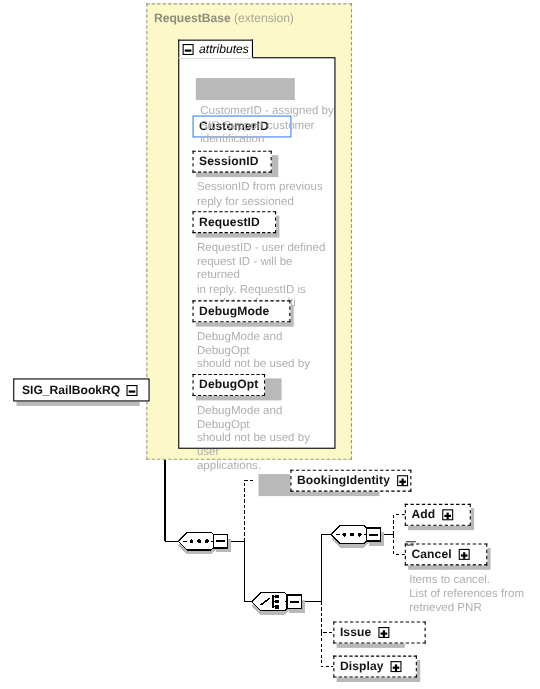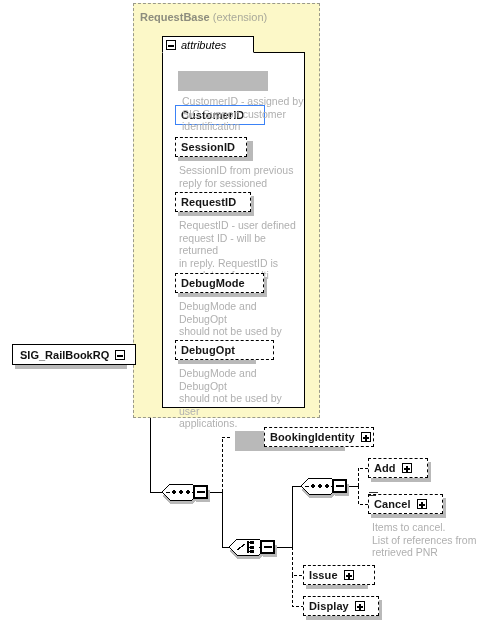--- a/index.html
+++ b/index.html
@@ -187,21 +187,21 @@
 
   <div class="ext-panel" style="left:133px; top:3px; width:187px; height:415px;"></div>
 
   <div class="ext-title" style="left:140px; top:11px;">
     <span class="nm">RequestBase</span>
     <span class="kind">(extension)</span>
   </div>
 
   <div class="attr-box" style="left:162px; top:52px; width:143px; height:356px;"></div>
 
-  <div class="attr-tab" style="left:162px; top:36px; width:92px;">
+  <div class="attr-tab" style="left:162px; top:36px; width:68px;">
     <span class="pm"></span>
     <span class="lbl">attributes</span>
   </div>
 
   <div class="shadow" style="left:178px; top:71px; width:90px; height:20px;"></div>
   <div class="node solid" style="left:175px; top:67px; width:90px;">
     <span class="nm">CustomerID</span>
   </div>
   <div class="desc" style="left:182px; top:95px; width:122px;">CustomerID - assigned by
 SIG Support customer
@@ -225,21 +225,21 @@
 
   <div class="shadow" style="left:178px; top:277px; width:89px; height:20px;"></div>
   <div class="node dashed" style="left:175px; top:273px; width:89px;">
     <span class="nm">DebugMode</span>
   </div>
   <div class="desc" style="left:179px; top:300px; width:124px;">DebugMode and DebugOpt
 should not be used by user
 applications.</div>
 
   <div class="shadow" style="left:178px; top:344px; width:78px; height:20px;"></div>
-  <div class="node dashed" style="left:175px; top:340px; width:99px;">
+  <div class="node dashed" style="left:175px; top:340px; width:66px;">
     <span class="nm">DebugOpt</span>
   </div>
   <div class="desc" style="left:179px; top:367px; width:124px;">DebugMode and DebugOpt
 should not be used by user
 applications.</div>
 
   <div class="shadow" style="left:15px; top:348px; width:112px; height:21px;"></div>
   <div class="root-el" style="left:12px; top:344px; width:124px;">
     <span class="nm">SIG_RailBookRQ</span>
     <span class="pm"></span>
@@ -316,21 +316,21 @@
   </div>
   <div class="repeat-mark" style="left:369px; top:492px;">
     <i></i>
       <i></i>
   </div>
   <div class="desc" style="left:372px; top:521px; width:118px;">Items to cancel.
 List of references from
 retrieved PNR</div>
 
   <div class="shadow" style="left:306px; top:569px; width:62px; height:20px;"></div>
-  <div class="node dashed" style="left:303px; top:565px; width:72px;">
+  <div class="node dashed" style="left:303px; top:565px; width:84px;">
     <span class="nm">Issue</span>
     <span class="pm plus"></span>
   </div>
 
   <div class="shadow" style="left:306px; top:600px; width:76px; height:20px;"></div>
   <div class="node dashed" style="left:303px; top:596px; width:76px;">
     <span class="nm">Display</span>
     <span class="pm plus"></span>
   </div>
 

